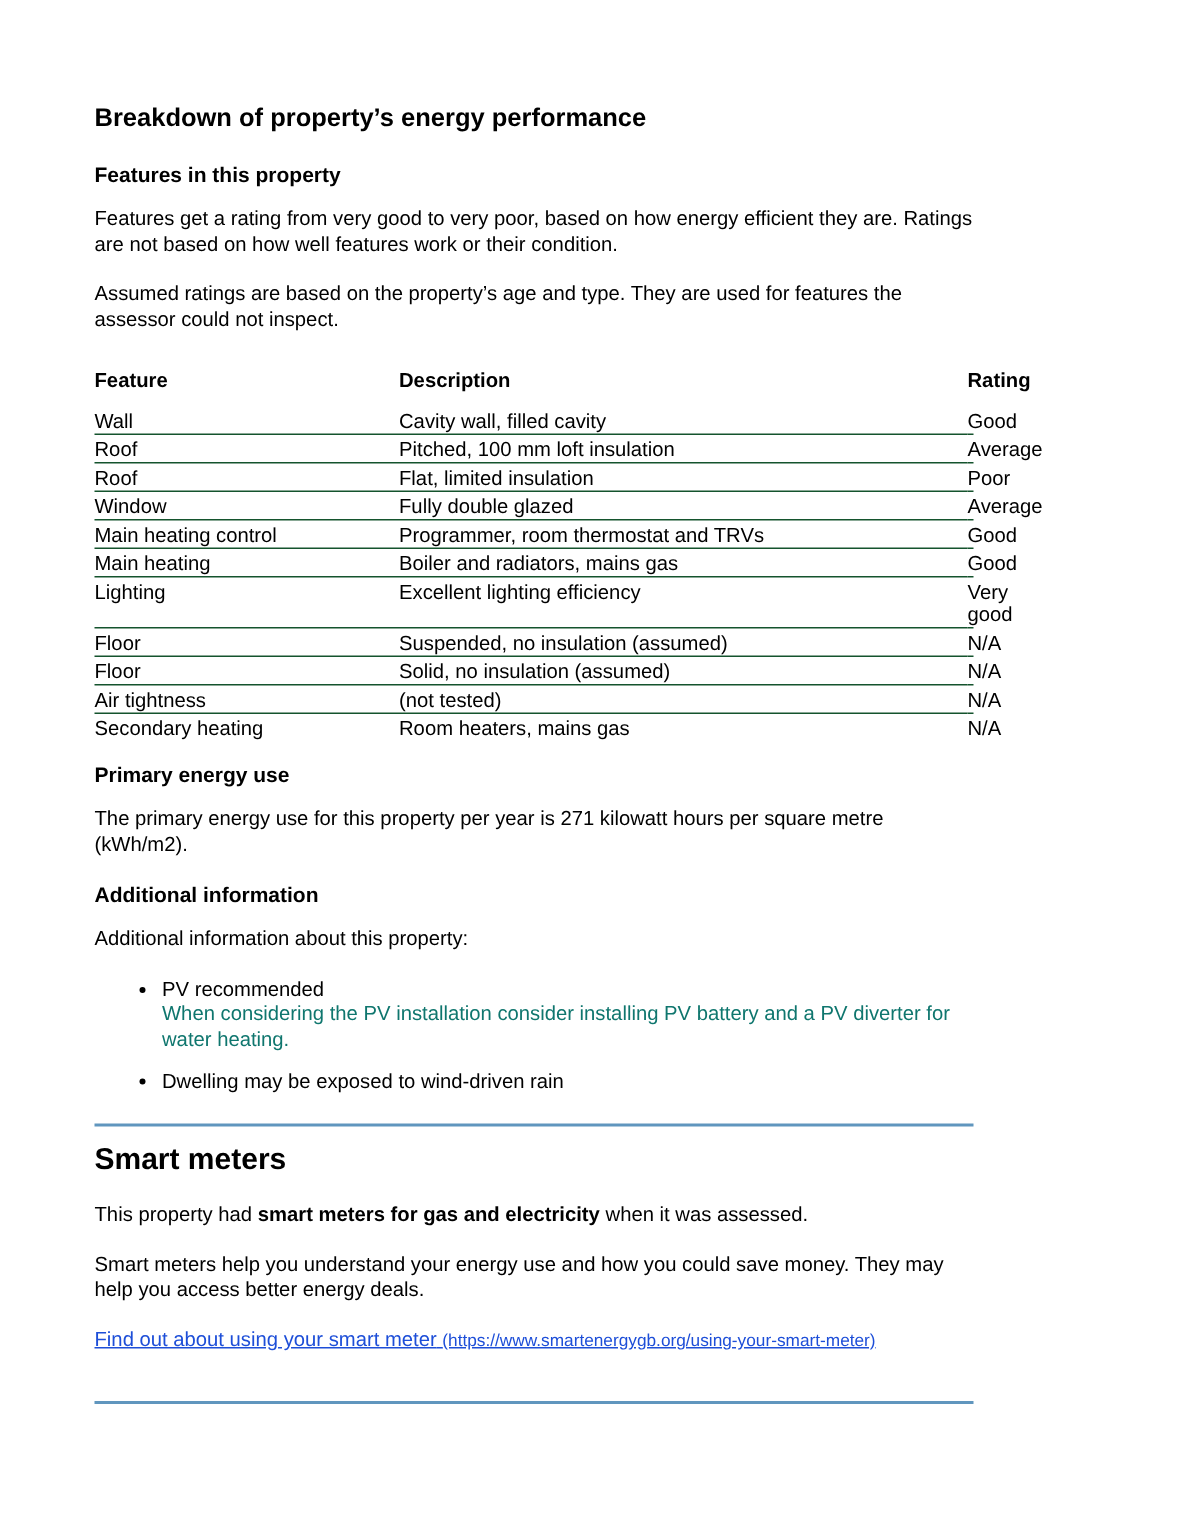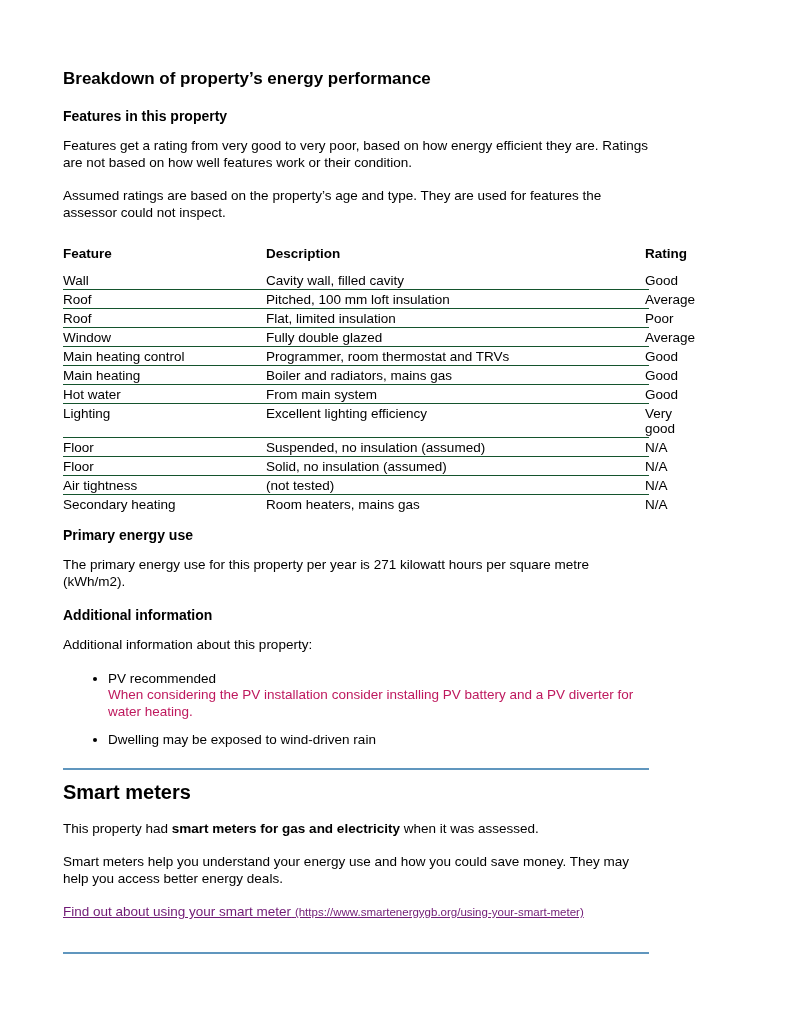--- a/index.html
+++ b/index.html
@@ -70,32 +70,32 @@
     padding: 0 0 0 45px;
     list-style: disc;
   }
   ul.info-list li {
     font-size: 13.5px;
     line-height: 16.5px;
     margin: 0 0 12px 0;
   }
   ul.info-list li:last-child { margin-bottom: 0; }
   .bullet-note {
-    color: #be185d;
+    color: #0f766e;
   }
   hr.blue-rule {
     border: none;
     border-top: 2px solid #6096be;
     margin: 19px 0 12px 0;
   }
   hr.blue-rule.bottom {
     margin: 31px 0 0 0;
   }
   a.smart-link {
-    color: #701a75;
+    color: #1d4ed8;
     text-decoration: underline;
   }
   .link-main { font-size: 13.5px; }
   .link-url { font-size: 11.5px; }
   .link-row { margin: 0; }
 </style>
 </head>
 <body>
 
 <div class="page">
@@ -142,25 +142,20 @@
         <td>Average</td>
       </tr>
       <tr>
         <td>Main heating control</td>
         <td>Programmer, room thermostat and TRVs</td>
         <td>Good</td>
       </tr>
       <tr>
         <td>Main heating</td>
         <td>Boiler and radiators, mains gas</td>
-        <td>Good</td>
-      </tr>
-      <tr>
-        <td>Hot water</td>
-        <td>From main system</td>
         <td>Good</td>
       </tr>
       <tr>
         <td>Lighting</td>
         <td>Excellent lighting efficiency</td>
         <td>Very good</td>
       </tr>
       <tr>
         <td>Floor</td>
         <td>Suspended, no insulation (assumed)</td>

